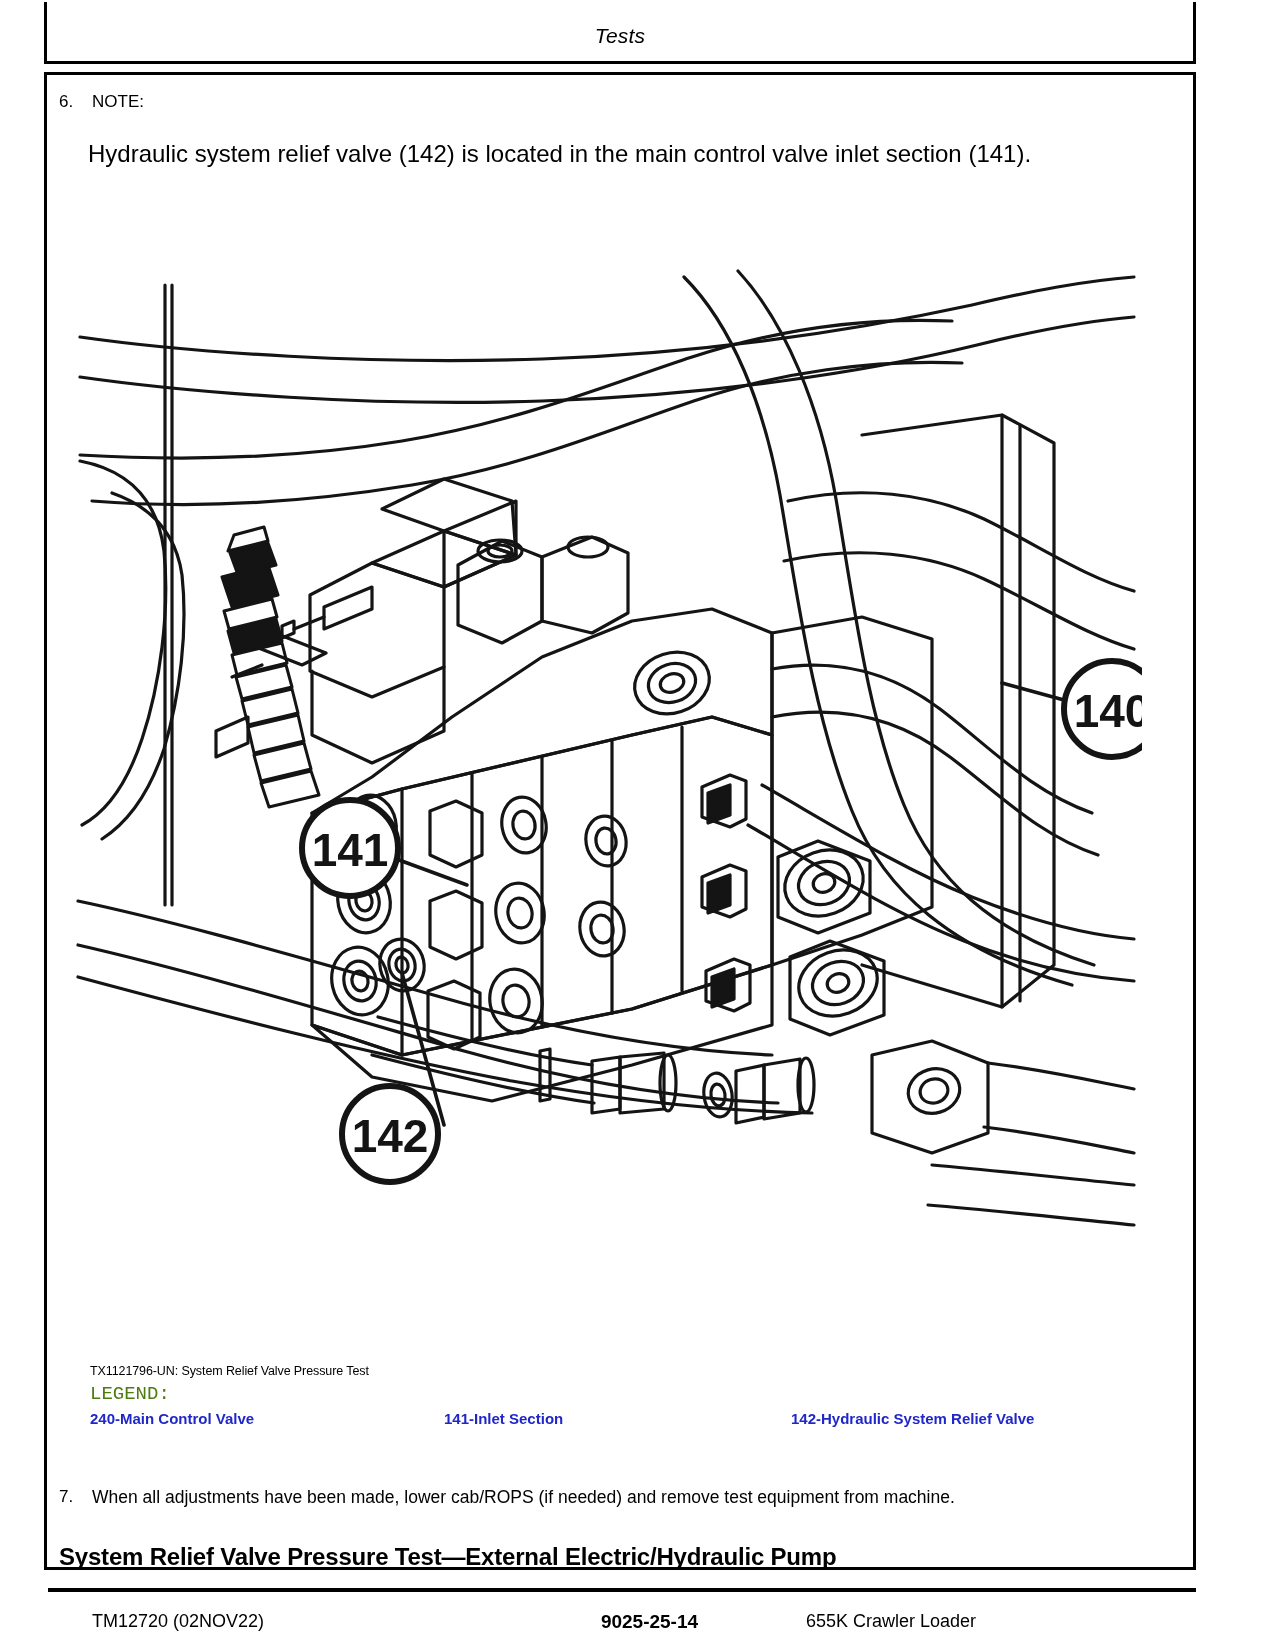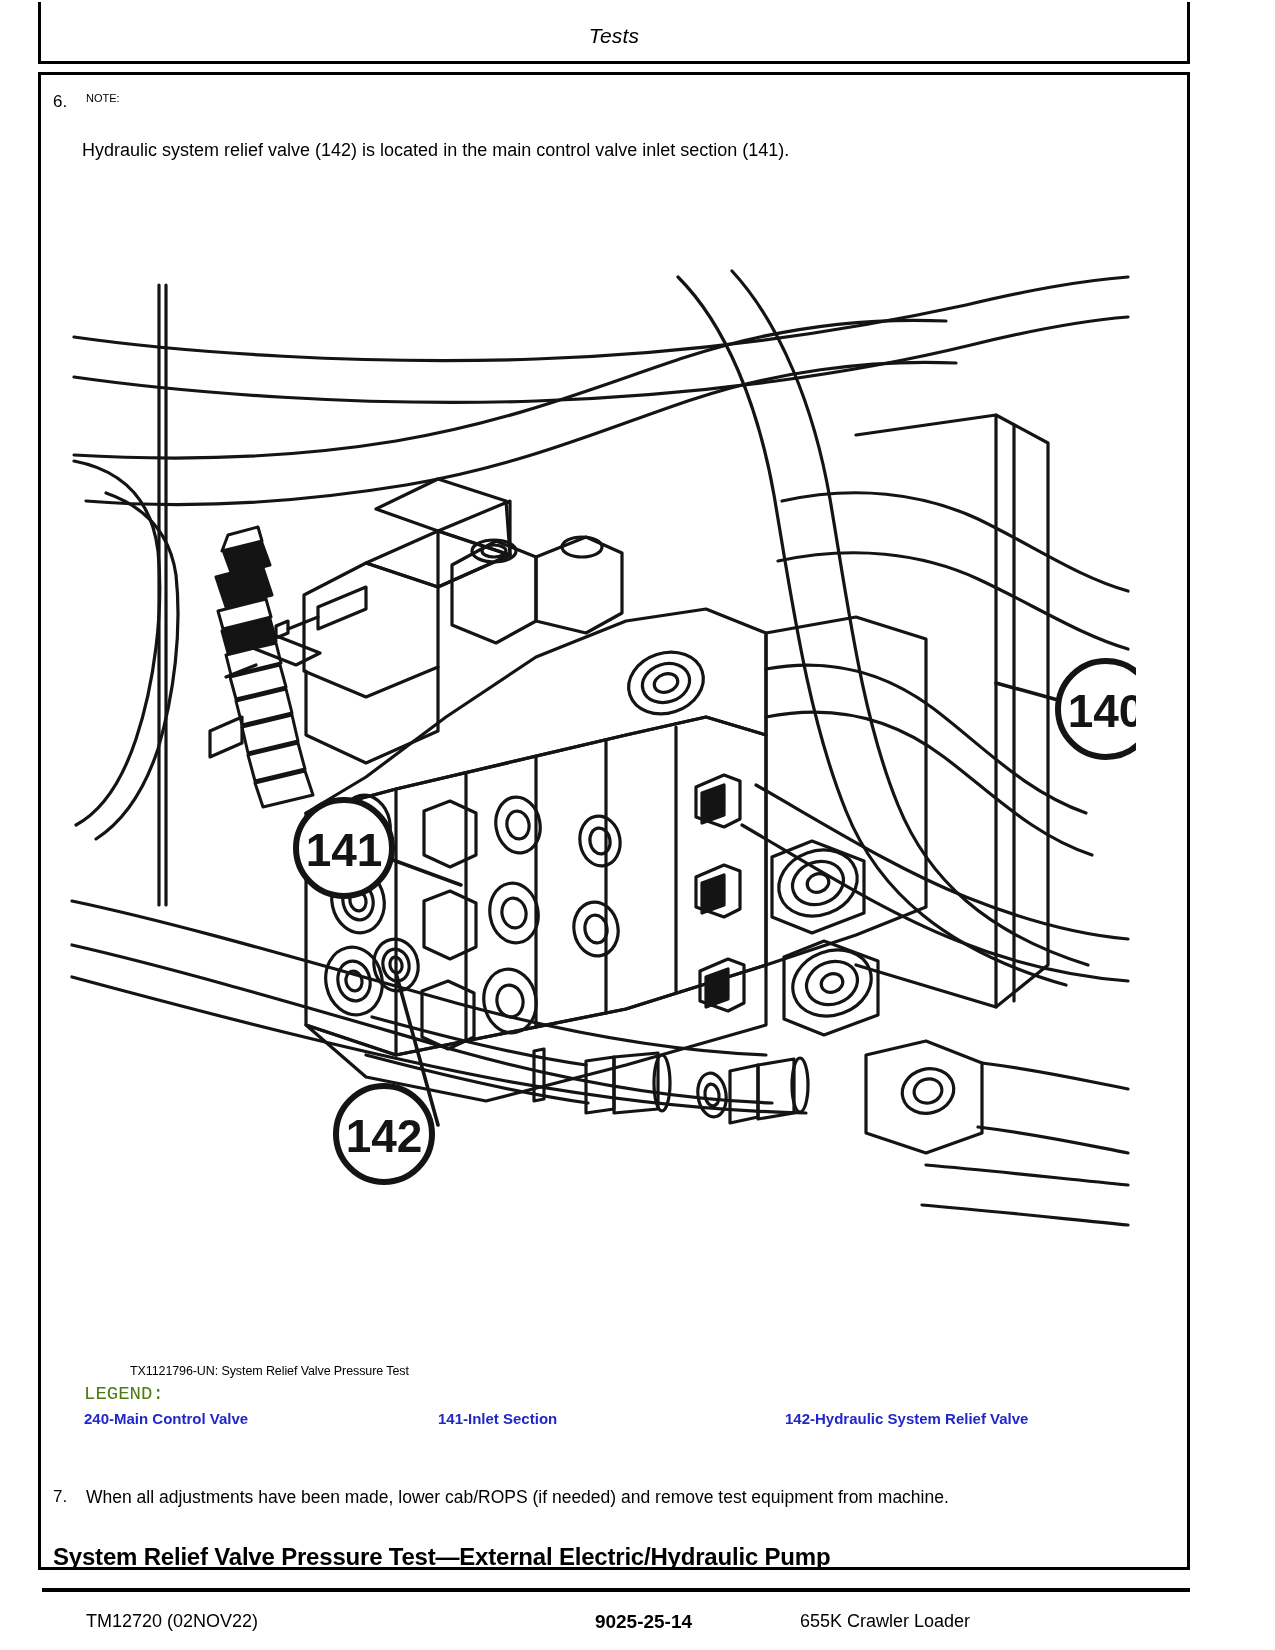--- a/index.html
+++ b/index.html
@@ -12,21 +12,21 @@
     height: 1650px;
     font-family: "Liberation Sans", sans-serif;
     color: #000000;
     position: relative;
     overflow: hidden;
   }
 
   
   #page {
     position: absolute;
-    left: 6px; top: 0;
+    left: 12px; top: 0;
     width: 1044px;
     height: 1650px;
   }
 
   .header-box {
     position: absolute;
     left: 32px;
     top: 2px;
     width: 1152px;
     height: 62px;
@@ -54,45 +54,44 @@
     box-sizing: border-box;
   }
 
   
   .step-num {
     position: absolute;
     font-size: 17px;
   }
   .step-text {
     position: absolute;
-    font-size: 11px;
+    font-size: 17px;
   }
 
   #step6-num { left: 47px; top: 92px; }
   #step6-label { left: 80px; top: 92px; }
-  #step6-body { left: 76px; top: 140px; font-size: 18px; }
+  #step6-body { left: 76px; top: 140px; font-size: 24px; }
 
   
   #figure {
     position: absolute;
     left: 60px;
     top: 265px;
     width: 1070px;
     height: 1030px;
   }
   #figure svg { display: block; width: 100%; height: 100%; }
 
   
   #fig-caption {
     position: absolute;
     left: 78px;
     top: 1364px;
     font-size: 12.5px;
     letter-spacing: -0.1px;
-    margin-left: 46px;
   }
   #legend-title {
     position: absolute;
     left: 78px;
     top: 1383px;
     font-size: 19px;
     color: #4d7c0f;
     font-family: Liberation Mono, monospace;
   }
   .legend-item {

